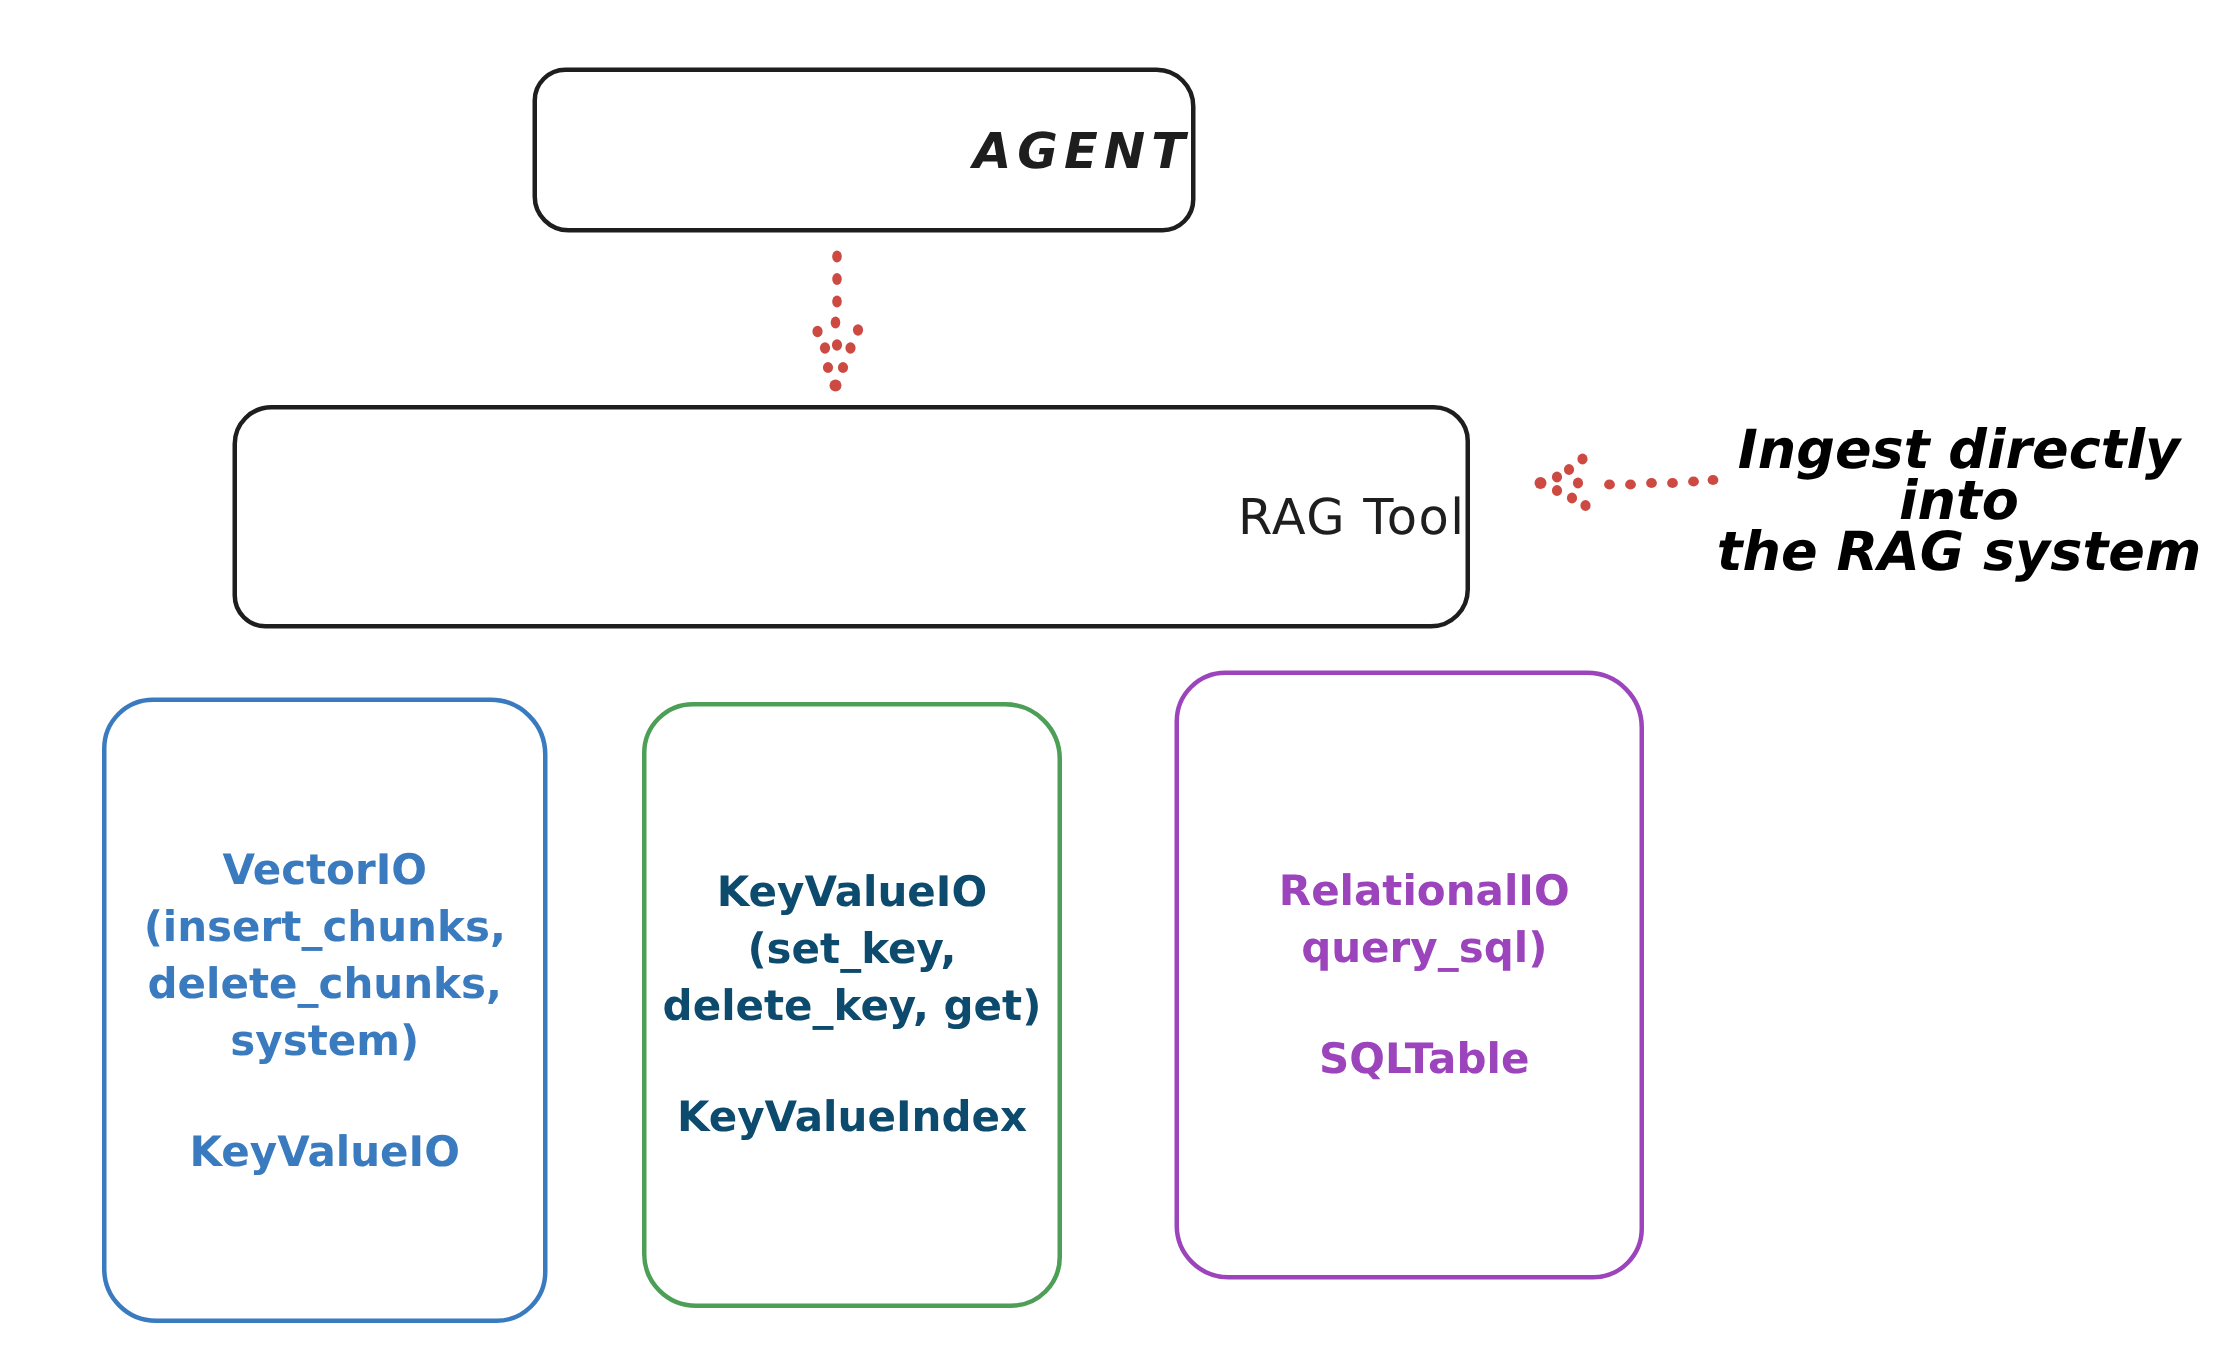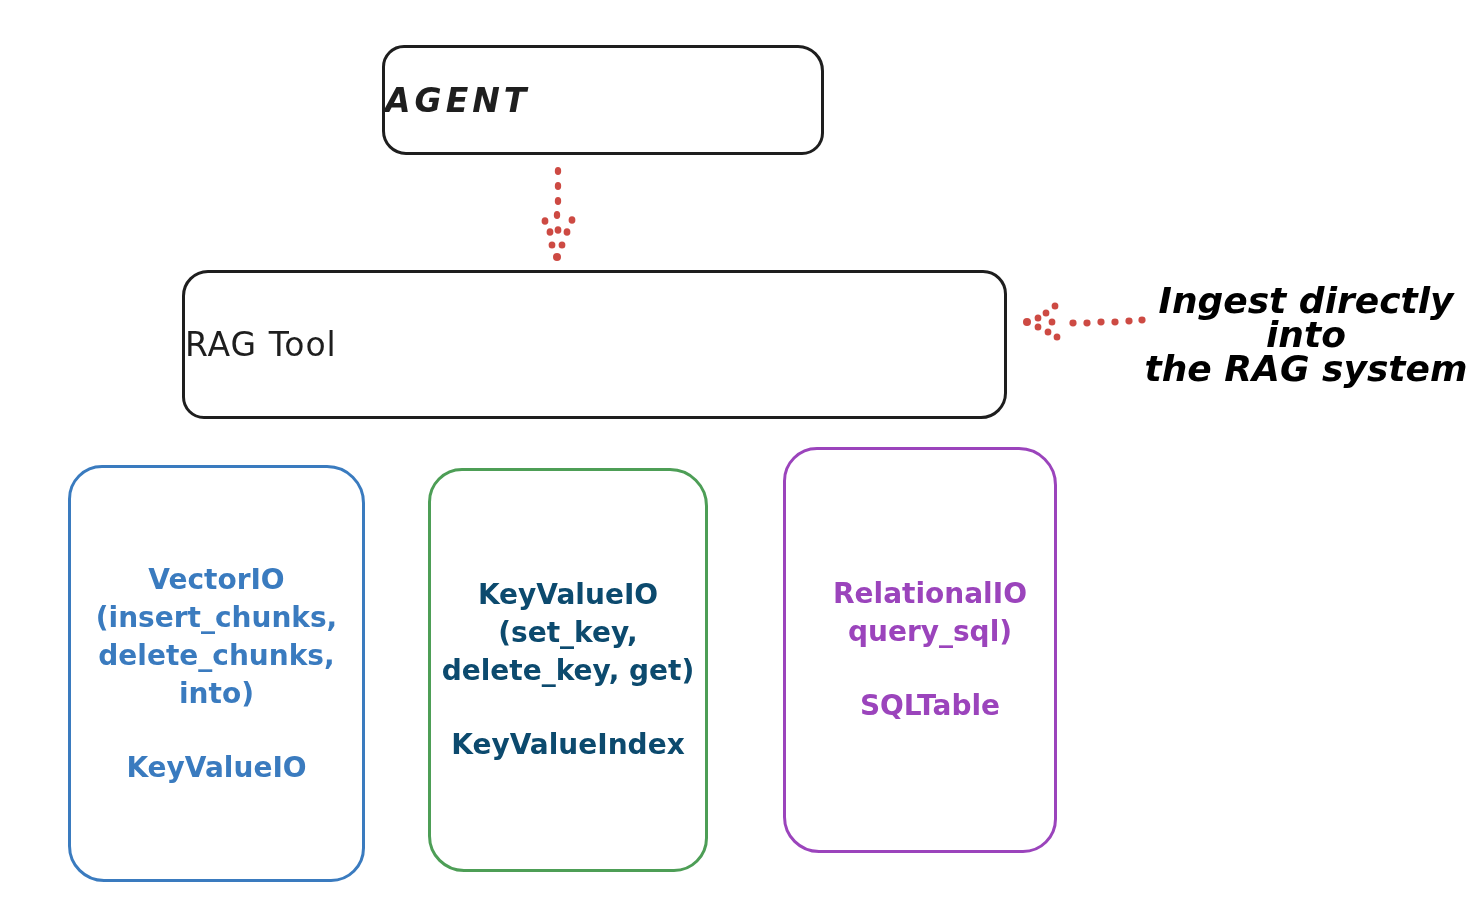--- a/index.html
+++ b/index.html
@@ -14,22 +14,21 @@
     position: absolute; inset: 0;
     width: 1484px; height: 910px;
   }
   .node {
     position: absolute;
     border: 3.5px solid #1e1e1e;
     border-radius: 24px;
     background: #ffffff;
     display: flex;
     align-items: center;
-    justify-content: flex-start;
-    margin-left: 27px;
+    justify-content: flex-end;
   }
   .agent-box {
     left: 355px; top: 45px; width: 442px; height: 110px;
     border-radius: 22px 26px 22px 24px;
   }
   .agent-label {
     font-size: 33px;
     font-weight: 700;
     font-style: italic;
     letter-spacing: 4px;
@@ -72,21 +71,21 @@
   }
   .box-vector {
     left: 68px; top: 453px; width: 297px; height: 417px;
     border: 3.5px solid #3a7bbf; color: #3a7bbf; margin-top: 12px;
   }
   .box-keyvalue {
     left: 428px; top: 468px; width: 280px; height: 404px;
     border: 3.5px solid #4d9e56; color: #0c4a6e;
   }
   .box-relational {
-    left: 783px; top: 447px; width: 274px; height: 406px;
+    left: 783px; top: 447px; width: 313px; height: 406px;
     border: 3.5px solid #9b44bc; color: #9b44bc; padding-left: 20px;
   }
   .annotation {
     position: absolute;
     left: 1138px; top: 284px; width: 336px;
     text-align: center;
     color: #000000;
     font-size: 36px;
     font-weight: 700;
     line-height: 34px;
@@ -148,21 +147,21 @@
 
   <div class="annotation">
     <span class="line" style="display:block">Ingest directly into</span>
     <span class="line" style="display:block">the RAG system</span>
   </div>
 
   <div class="storage-box box-vector">
     <span class="line">VectorIO</span>
     <span class="line">(insert_chunks,</span>
     <span class="line">delete_chunks,</span>
-    <span class="line">into)</span>
+    <span class="line">system)</span>
     <span class="index-label">KeyValueIO</span>
   </div>
 
   <div class="storage-box box-keyvalue">
     <span class="line">KeyValueIO</span>
     <span class="line">(set_key,</span>
     <span class="line">delete_key, get)</span>
     <span class="index-label">KeyValueIndex</span>
   </div>
 

